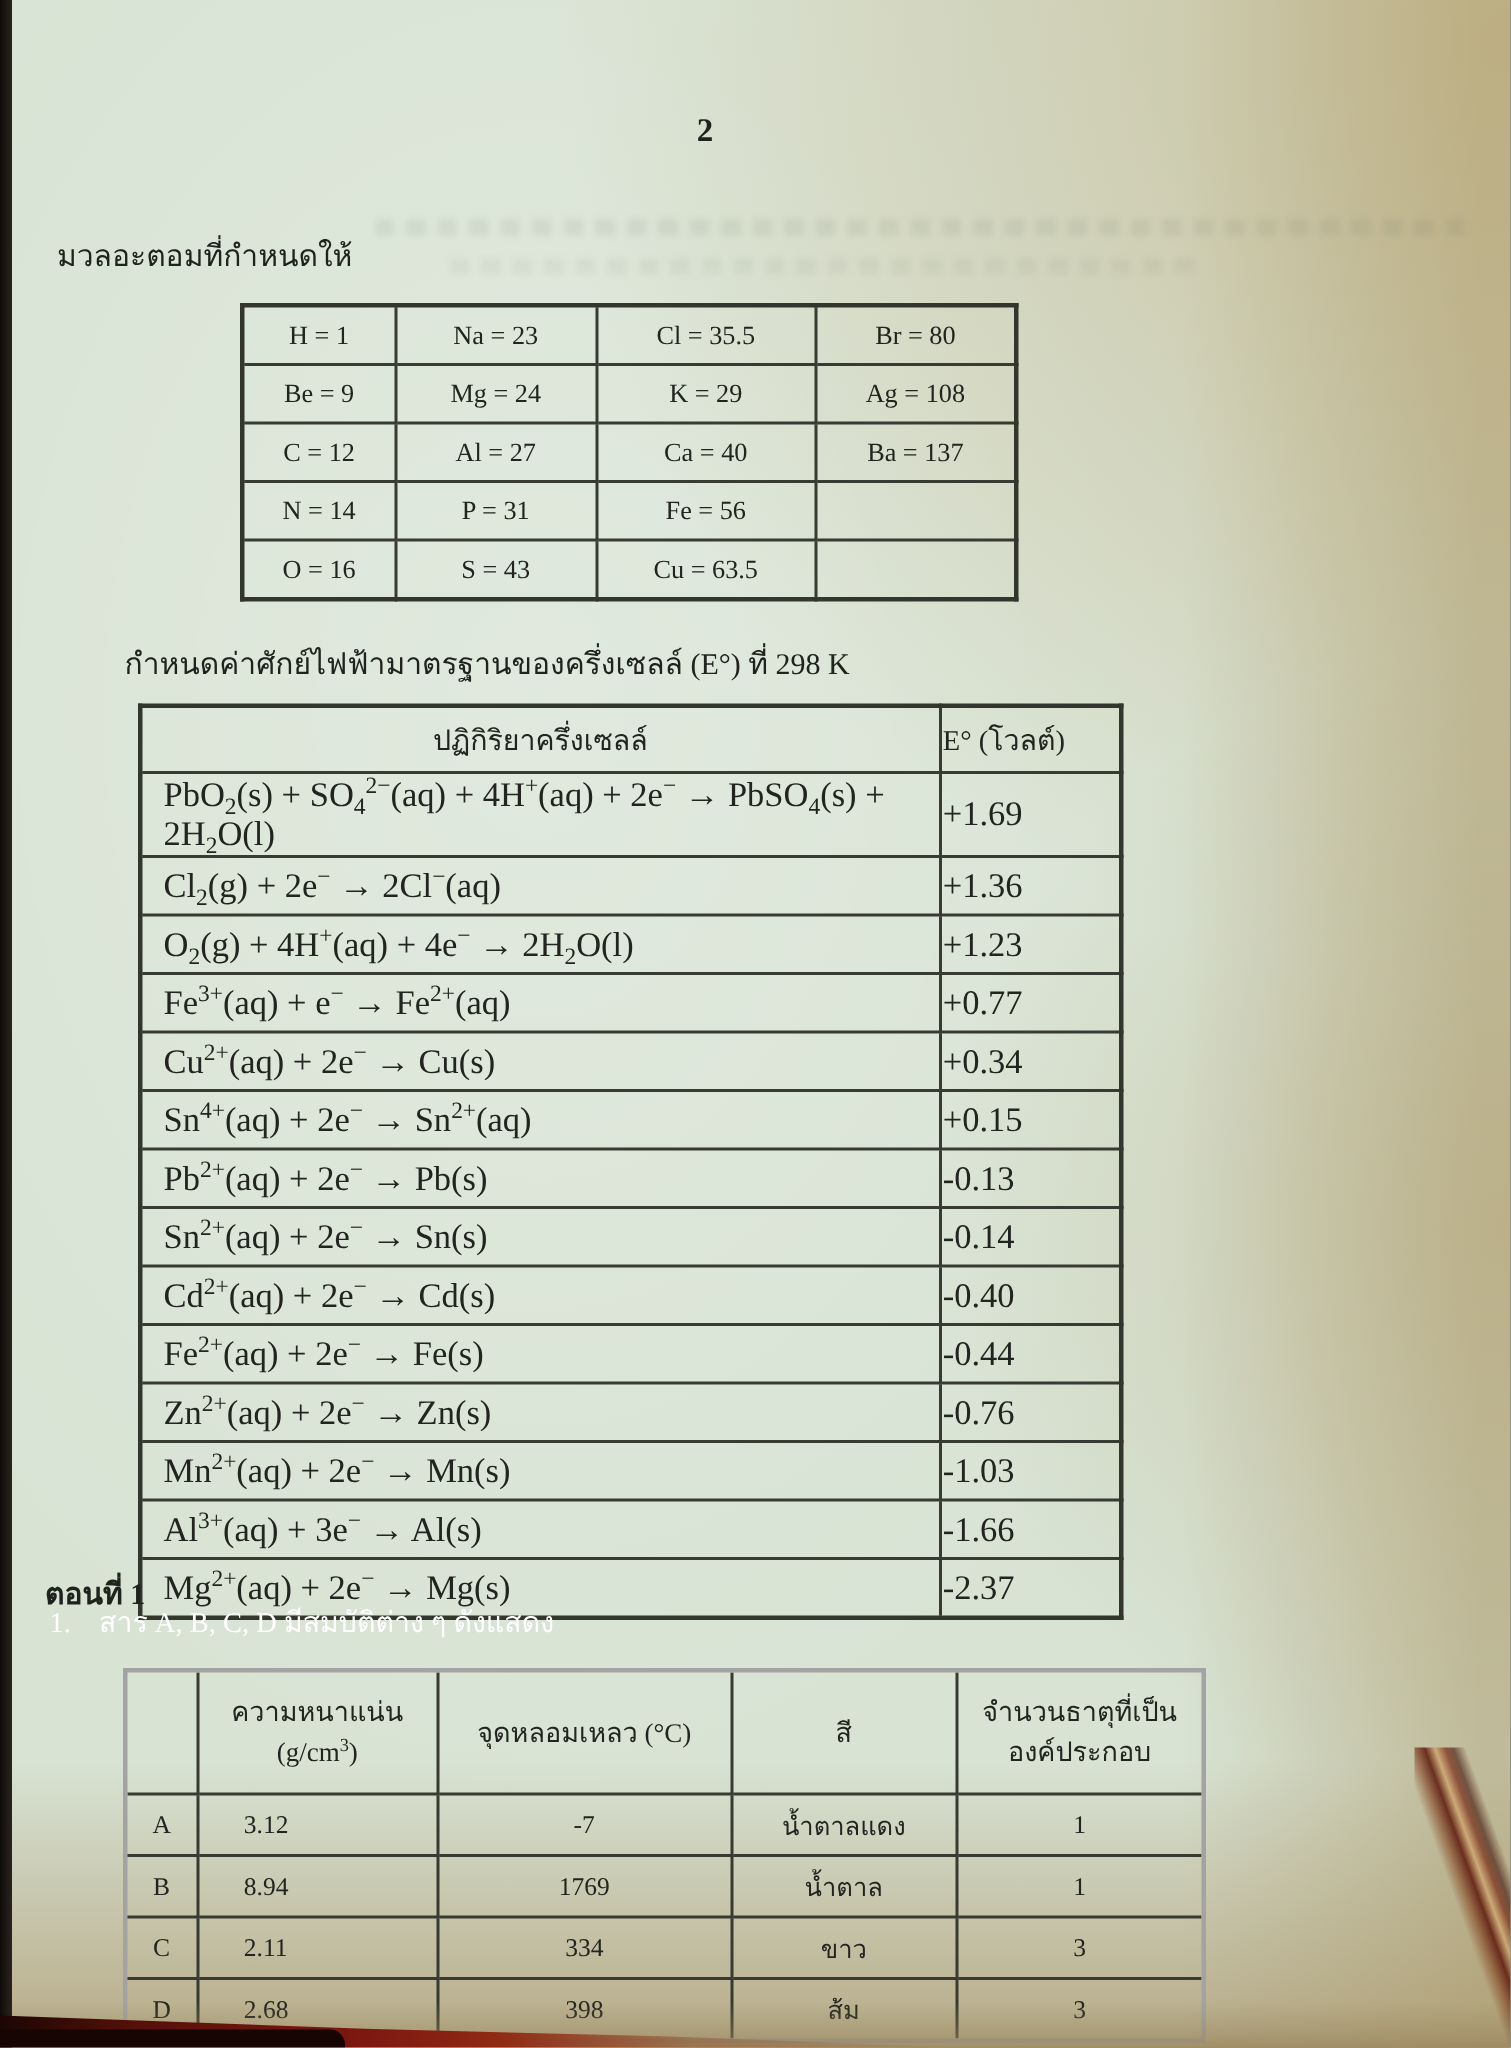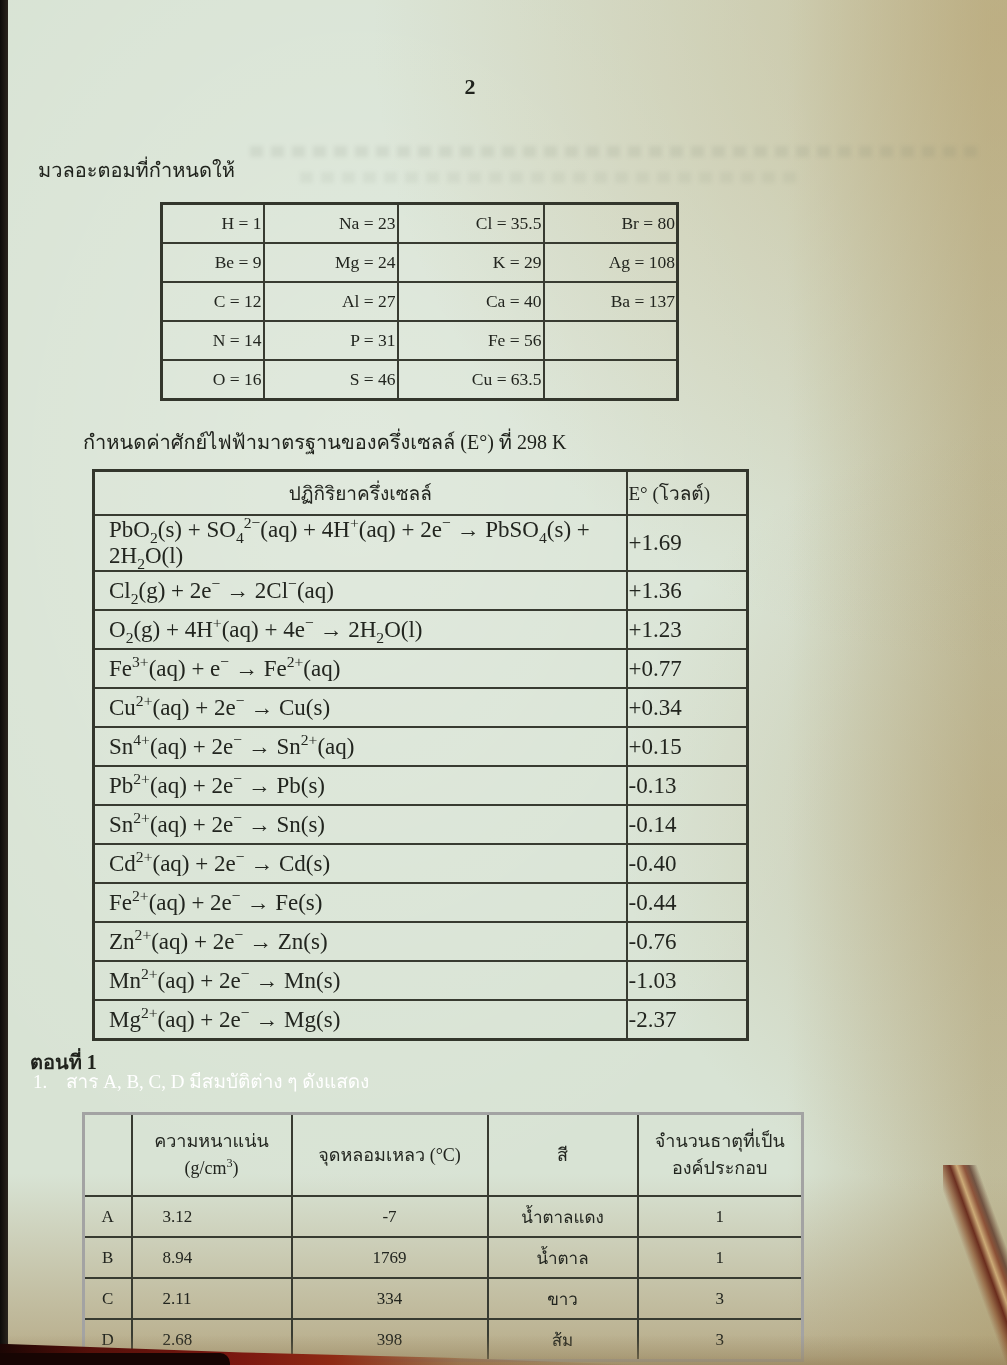--- a/index.html
+++ b/index.html
@@ -45,21 +45,21 @@
   #section-title{left:30px;top:1024px;font-weight:bold;}
   .qline{position:absolute;left:33px;top:1066px;color:#ffffff;font-size:19px;}
   .qline .qnum{display:inline-block;width:33px;}
   
   table{border-collapse:collapse;table-layout:fixed;color:#22251f;}
   td,th{border:2px solid #383b31;font-weight:normal;}
   sup{font-size:68%;line-height:0;}
   sub{font-size:68%;line-height:0;}
   
   #atomic-table{position:absolute;left:160px;top:202px;width:516px;border:3px solid #33362c;}
-  #atomic-table td{height:35px;text-align:right;font-size:17.5px;}
+  #atomic-table td{height:35px;text-align:center;font-size:17.5px;}
   
   #halfcell-table{position:absolute;left:92px;top:469px;width:654px;border:3px solid #33362c;}
   #halfcell-table th{height:40px;font-size:19px;}
   #halfcell-table td{height:35px;font-size:23px;}
   #halfcell-table td.rxn{text-align:left;padding-left:14px;}
   #halfcell-table td.pot, #halfcell-table th.pot{text-align:left;}
   
   #properties-table{position:absolute;left:82px;top:1112px;width:719px;border:3px solid #a3a3a3;}
   #properties-table th{height:78px;font-size:18px;text-align:center;vertical-align:middle;line-height:1.5;}
   #properties-table td{height:37px;font-size:17px;text-align:center;}
@@ -105,21 +105,21 @@
           <td>Ba = 137</td>
         </tr>
         <tr>
           <td>N = 14</td>
           <td>P = 31</td>
           <td>Fe = 56</td>
           <td></td>
         </tr>
         <tr>
           <td>O = 16</td>
-          <td>S = 46</td>
+          <td>S = 43</td>
           <td>Cu = 63.5</td>
           <td></td>
         </tr>
       </tbody>
   </table>
 
   <div class="h-thai" id="heading-potential">กำหนดค่าศักย์ไฟฟ้ามาตรฐานของครึ่งเซลล์ (E°) ที่ 298 K</div>
 
   <table id="halfcell-table">
     <colgroup>
@@ -173,20 +173,24 @@
           <td class="rxn">Fe<sup>2+</sup>(aq) + 2e<sup>−</sup> → Fe(s)</td>
           <td class="pot">-0.44</td>
         </tr>
         <tr>
           <td class="rxn">Zn<sup>2+</sup>(aq) + 2e<sup>−</sup> → Zn(s)</td>
           <td class="pot">-0.76</td>
         </tr>
         <tr>
           <td class="rxn">Mn<sup>2+</sup>(aq) + 2e<sup>−</sup> → Mn(s)</td>
           <td class="pot">-1.03</td>
+        </tr>
+        <tr>
+          <td class="rxn">Al<sup>3+</sup>(aq) + 3e<sup>−</sup> → Al(s)</td>
+          <td class="pot">-1.66</td>
         </tr>
         <tr>
           <td class="rxn">Mg<sup>2+</sup>(aq) + 2e<sup>−</sup> → Mg(s)</td>
           <td class="pot">-2.37</td>
         </tr>
       </tbody>
   </table>
 
   <div class="h-thai" id="section-title">ตอนที่ 1</div>
 

